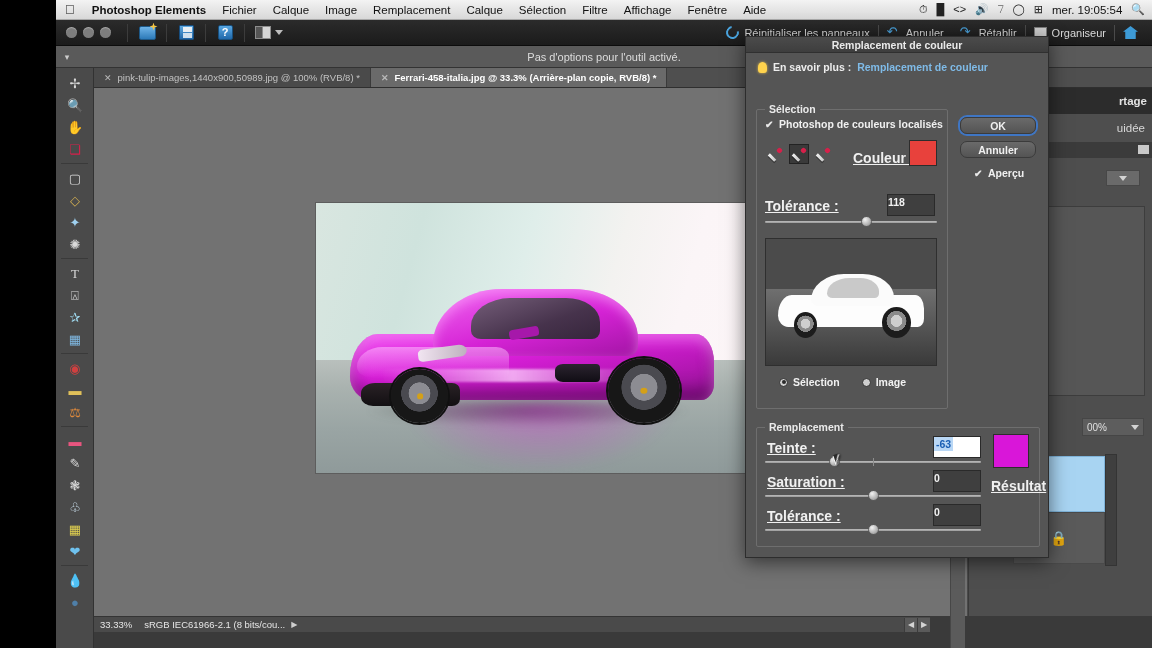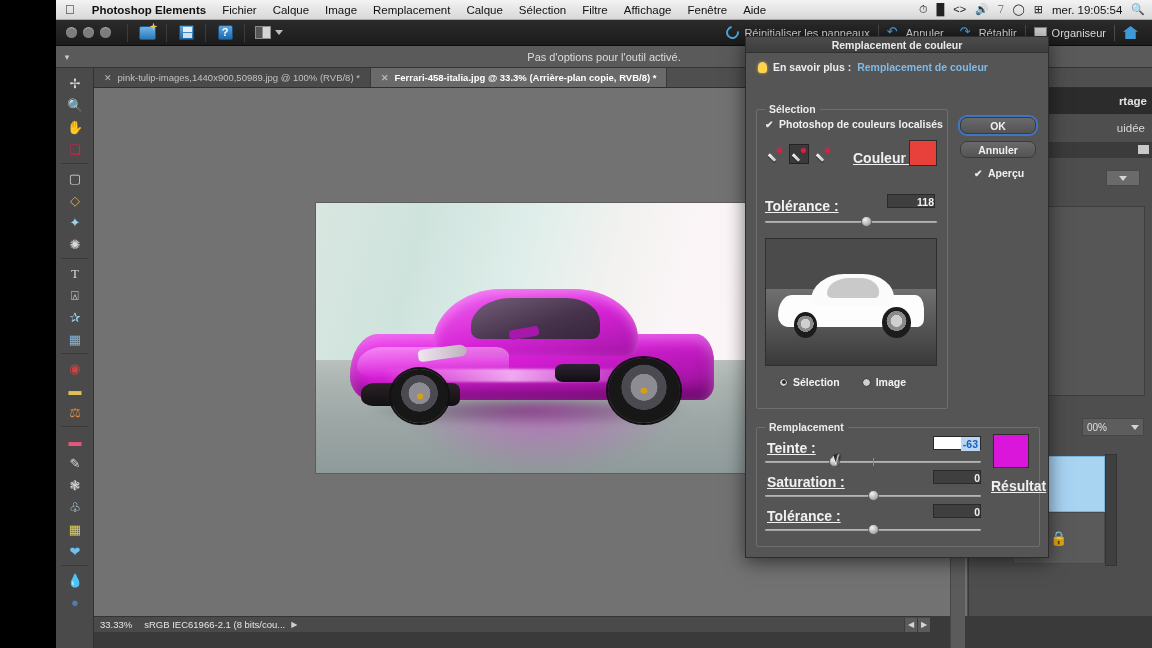--- a/index.html
+++ b/index.html
@@ -213,21 +213,21 @@
     position:relative; }
   .eyed.on { background:#3a3a3a; border:1px solid #232323; }
   .ed-g { display:block; width:15px; height:15px; position:relative; transform:rotate(0deg); }
   .ed-g:before { content:""; position:absolute; left:9px; top:1px; width:5px; height:5px;
     background:#d6204a; border-radius:2px; transform:rotate(45deg); }
   .ed-g:after { content:""; position:absolute; left:1px; top:6px; width:9px; height:2.5px;
     background:linear-gradient(90deg,#f0f0f0,#c8c8c8); transform:rotate(45deg); transform-origin:left;
     box-shadow:1px 1px 0 rgba(0,0,0,.35); }
   .lbl { color:#f0f0f0; font-size:14px; font-weight:bold;text-decoration:underline; }
   .numfield { background:#3f3f3f; border:1px solid #2a2a2a; color:#f1f1f1; font-size:10.5px;
-    font-weight:bold; text-align:right; height:14px; line-height:14px; }
+    font-weight:bold; text-align:left; height:22px; line-height:14px; }
   .numfield.active { background:#ffffff; color:#1a5fb4; }
   .numfield.active .selhl { background:#b9d7f5; display:inline-block; padding:0 2px; }
   .swatch { border:1px solid #2d2d2d; }
   .slider { position:relative; height:12px; }
   .slider .track { position:absolute; left:0; top:5px; width:100%; height:2px;
     background:linear-gradient(#bdbdbd,#9a9a9a); border-radius:1px; }
   .slider .tick { position:absolute; top:2px; width:1px; height:8px; background:#8e8e8e; }
   .slider .knob { position:absolute; top:0; width:11px; height:11px; border-radius:50%;
     background:radial-gradient(circle at 35% 30%,#f2f2f2,#a8a8a8 70%,#7d7d7d);
     border:1px solid #5c5c5c; }

